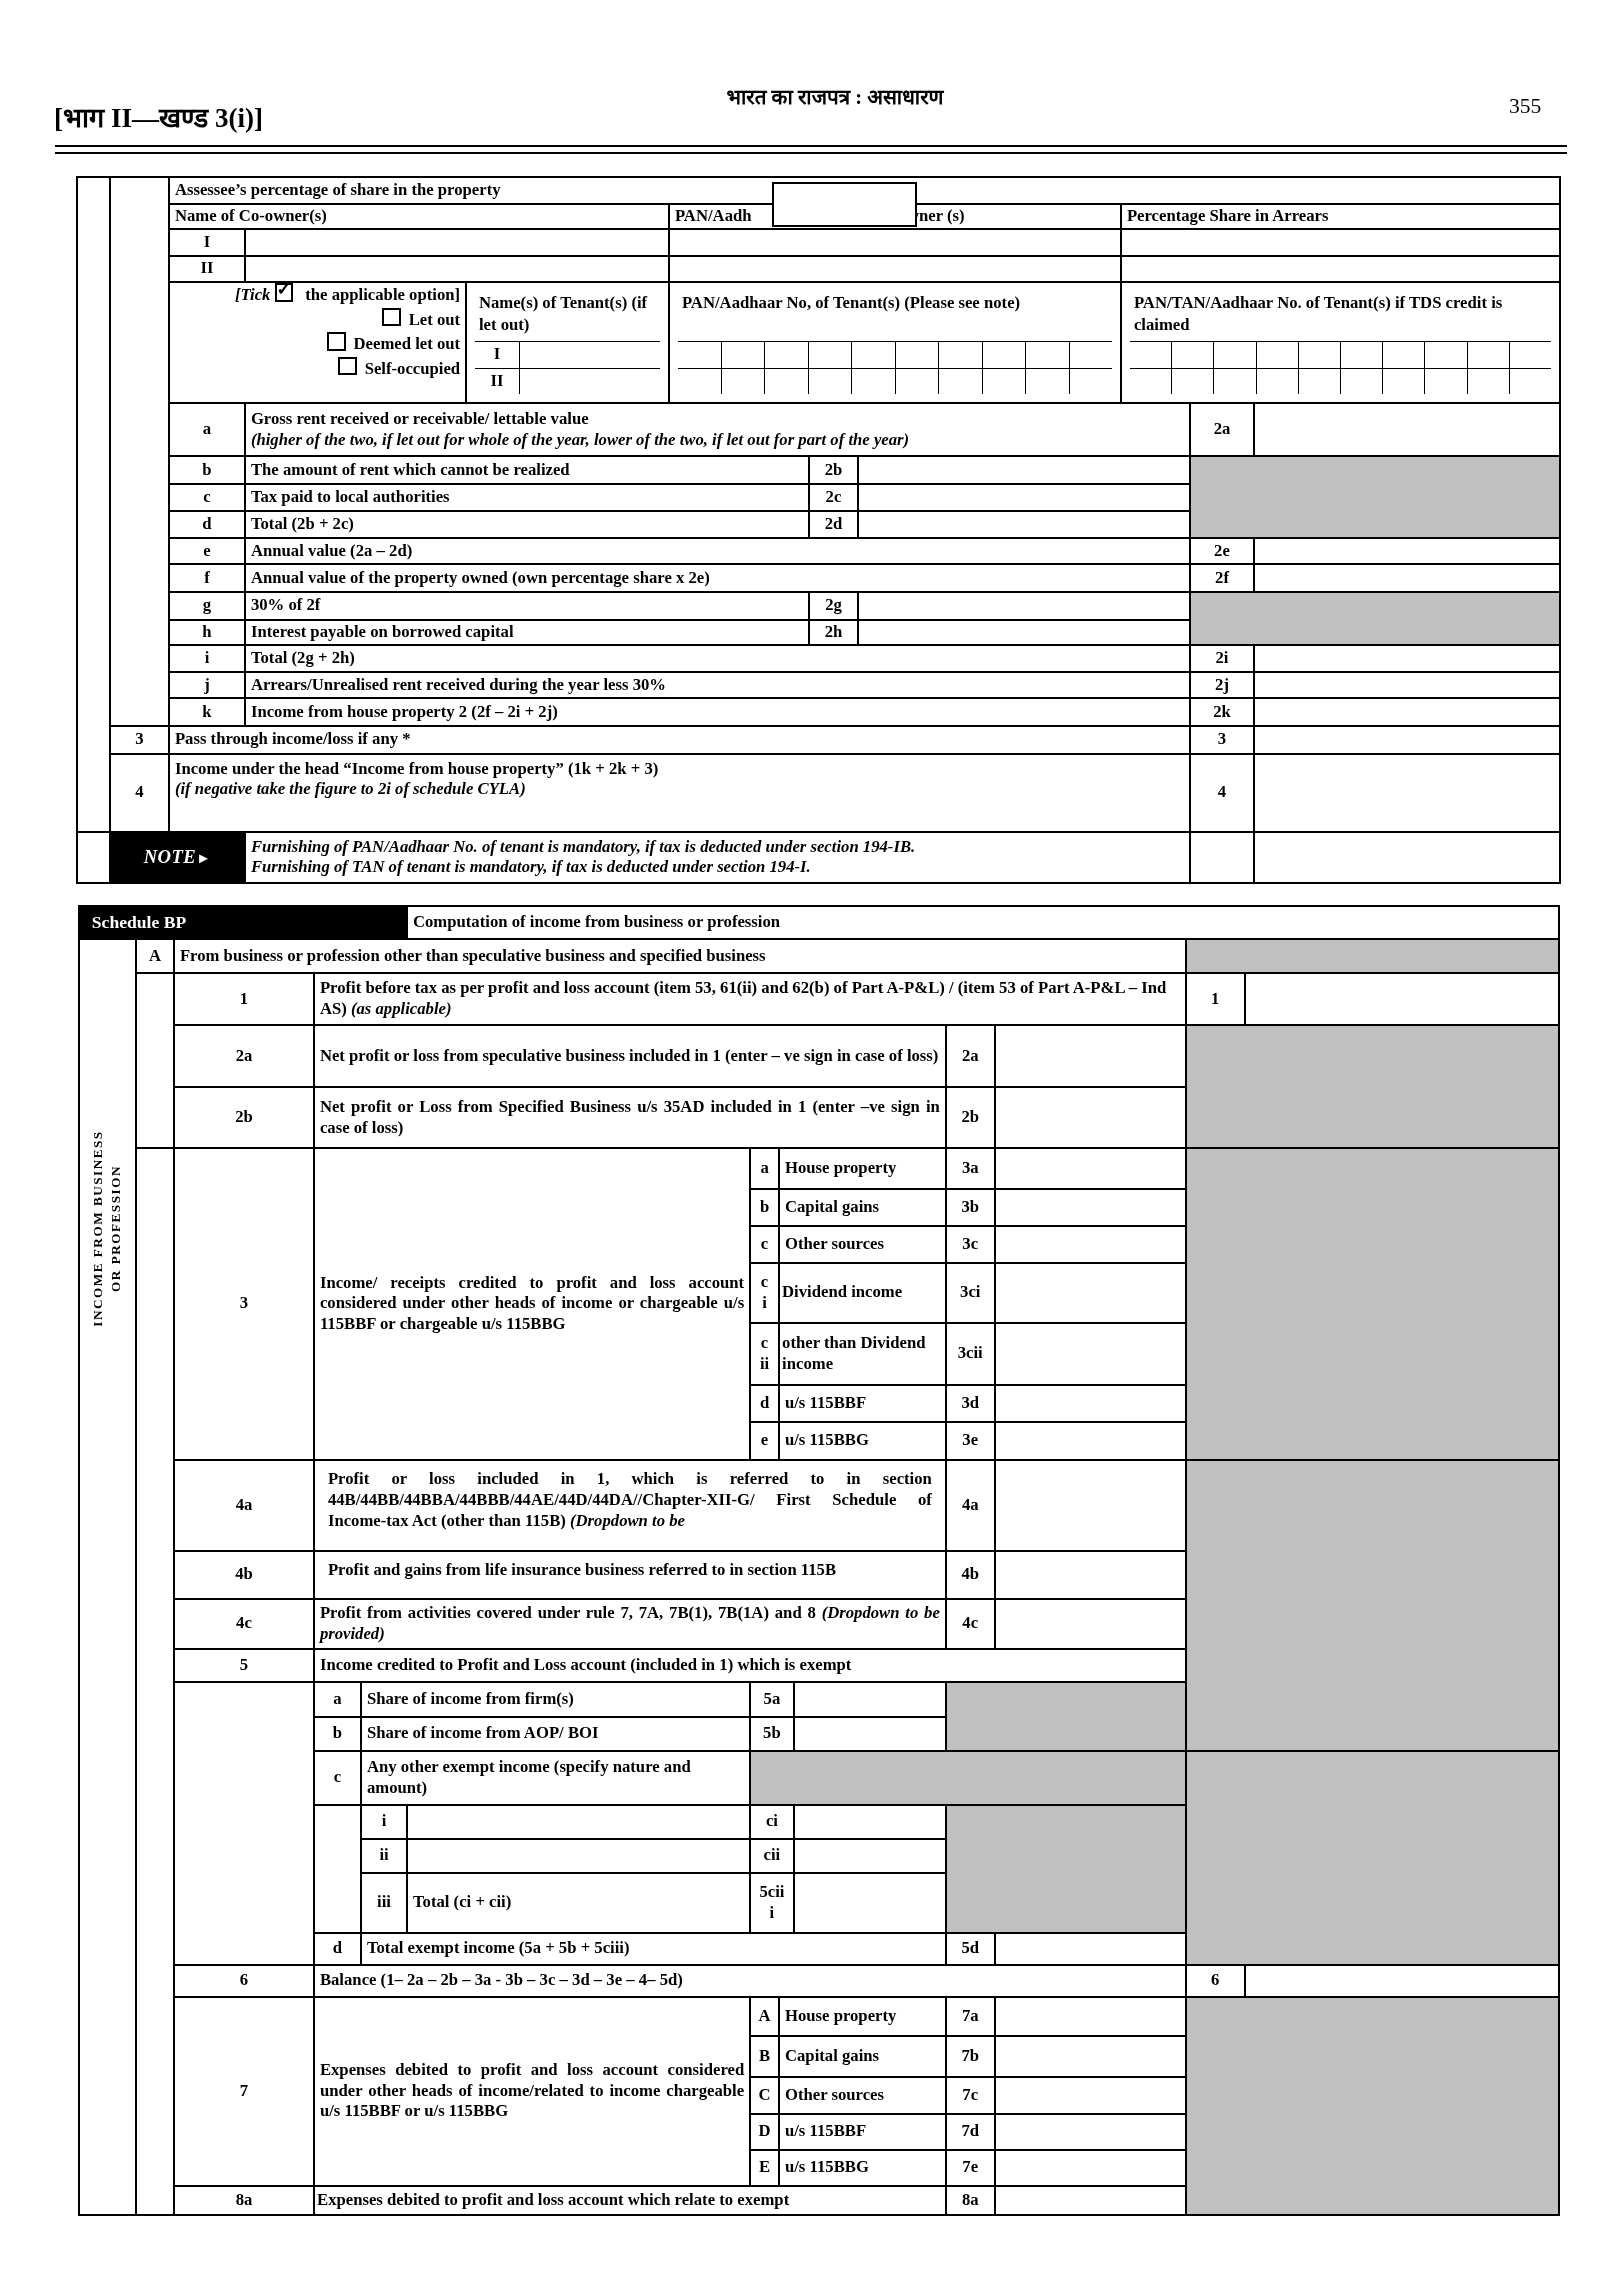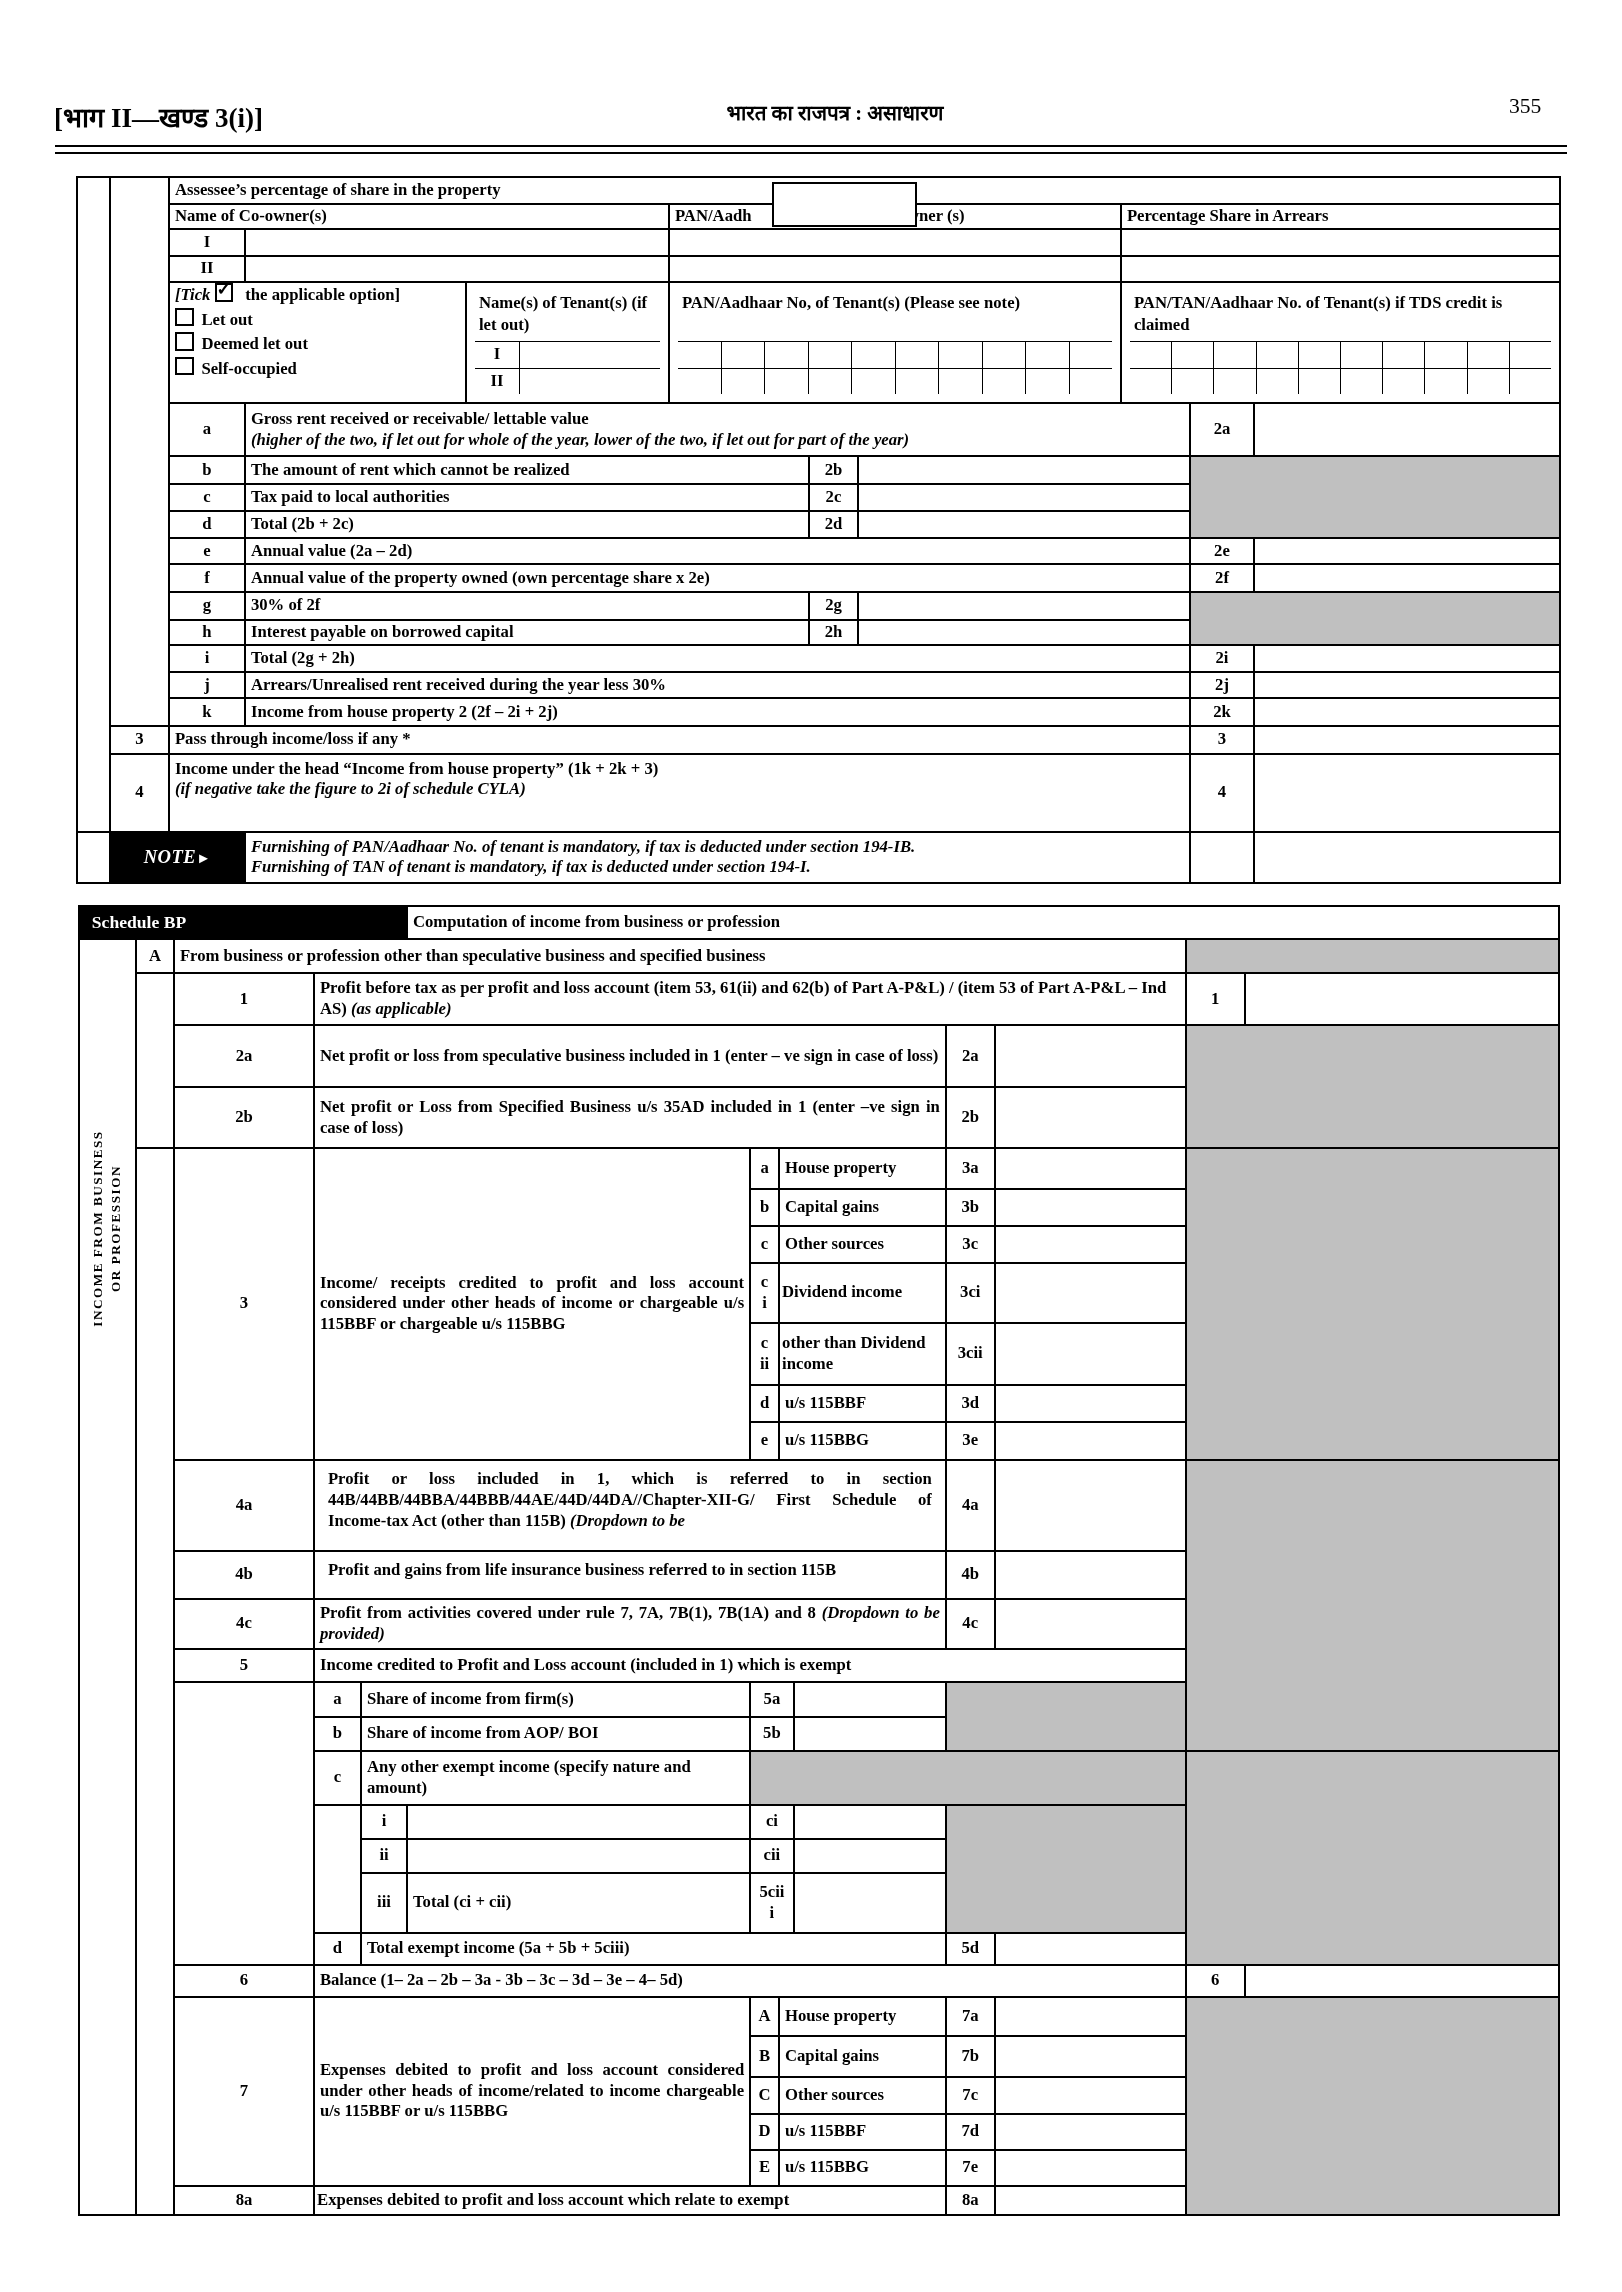--- a/index.html
+++ b/index.html
@@ -2,40 +2,40 @@
 <html><head>
 <meta charset="utf-8">
 <style>
   html,body{margin:0;padding:0;}
   body{
     width:1622px;height:2293px;position:relative;background:#ffffff;
     font-family:"Liberation Serif","DejaVu Serif",serif;color:#000;
   }
   
   .hdr-left{position:absolute;left:54px;top:98px;font-size:27px;font-weight:bold;}
-  .hdr-center{position:absolute;left:0;right:0;top:98px;text-align:center;font-size:20.6px;font-weight:bold;margin-left:48px;}
+  .hdr-center{position:absolute;left:0;right:0;top:82px;text-align:center;font-size:20.6px;font-weight:bold;margin-left:48px;}
   .hdr-page{position:absolute;left:1509px;top:94px;font-size:21.6px;}
   .dbl-rule{position:absolute;left:55px;top:145px;width:1512px;height:4.9px;
     border-top:2.9px solid #000;border-bottom:2px solid #000;}
   
   table{border-collapse:collapse;table-layout:fixed;position:absolute;background:#fff;}
   td{border:2px solid #000;padding:0 4.9px;font-size:16.7px;font-weight:bold;
      line-height:1.25;vertical-align:middle;overflow:hidden;word-wrap:break-word;}
   .ctr{text-align:center;}
   .top{vertical-align:top;}
   .gray{background:#c0c0c0;padding:0;}
   .nopad{padding:8px;}
   .it{font-style:italic;font-weight:bold;}
   .just{text-align:justify;}
   .small-lh{line-height:1.2;border-radius:7px;}
   
   .cb{display:inline-block;width:14.7px;height:14.7px;border:2px solid #000;
       vertical-align:-2px;margin-right:7.8px;position:relative;background:#fff;}
   .cb.checked::after{content:"✓";position:absolute;left:0px;top:-5.9px;font-size:17.6px;font-weight:bold;}
-  .tickline{margin-bottom:2px;}
+  .tickline{margin-bottom:2px;text-align:right;}
   
   .mini-hdr{height:48px;padding:1px 3.9px;line-height:1.3;overflow:hidden;}
   .mini-row{display:flex;border-top:1px solid #000;height:25.5px;align-items:center;}
   .mini-roman{width:44px;border-right:1px solid #000;text-align:center;align-self:stretch;
               display:flex;align-items:center;justify-content:center;}
   
   .boxgrid-row{display:flex;border-top:1px solid #000;height:25.5px;}
   .charbox{flex:1;border-right:1px solid #000;}
   .charbox:last-child{border-right:none;}
   

